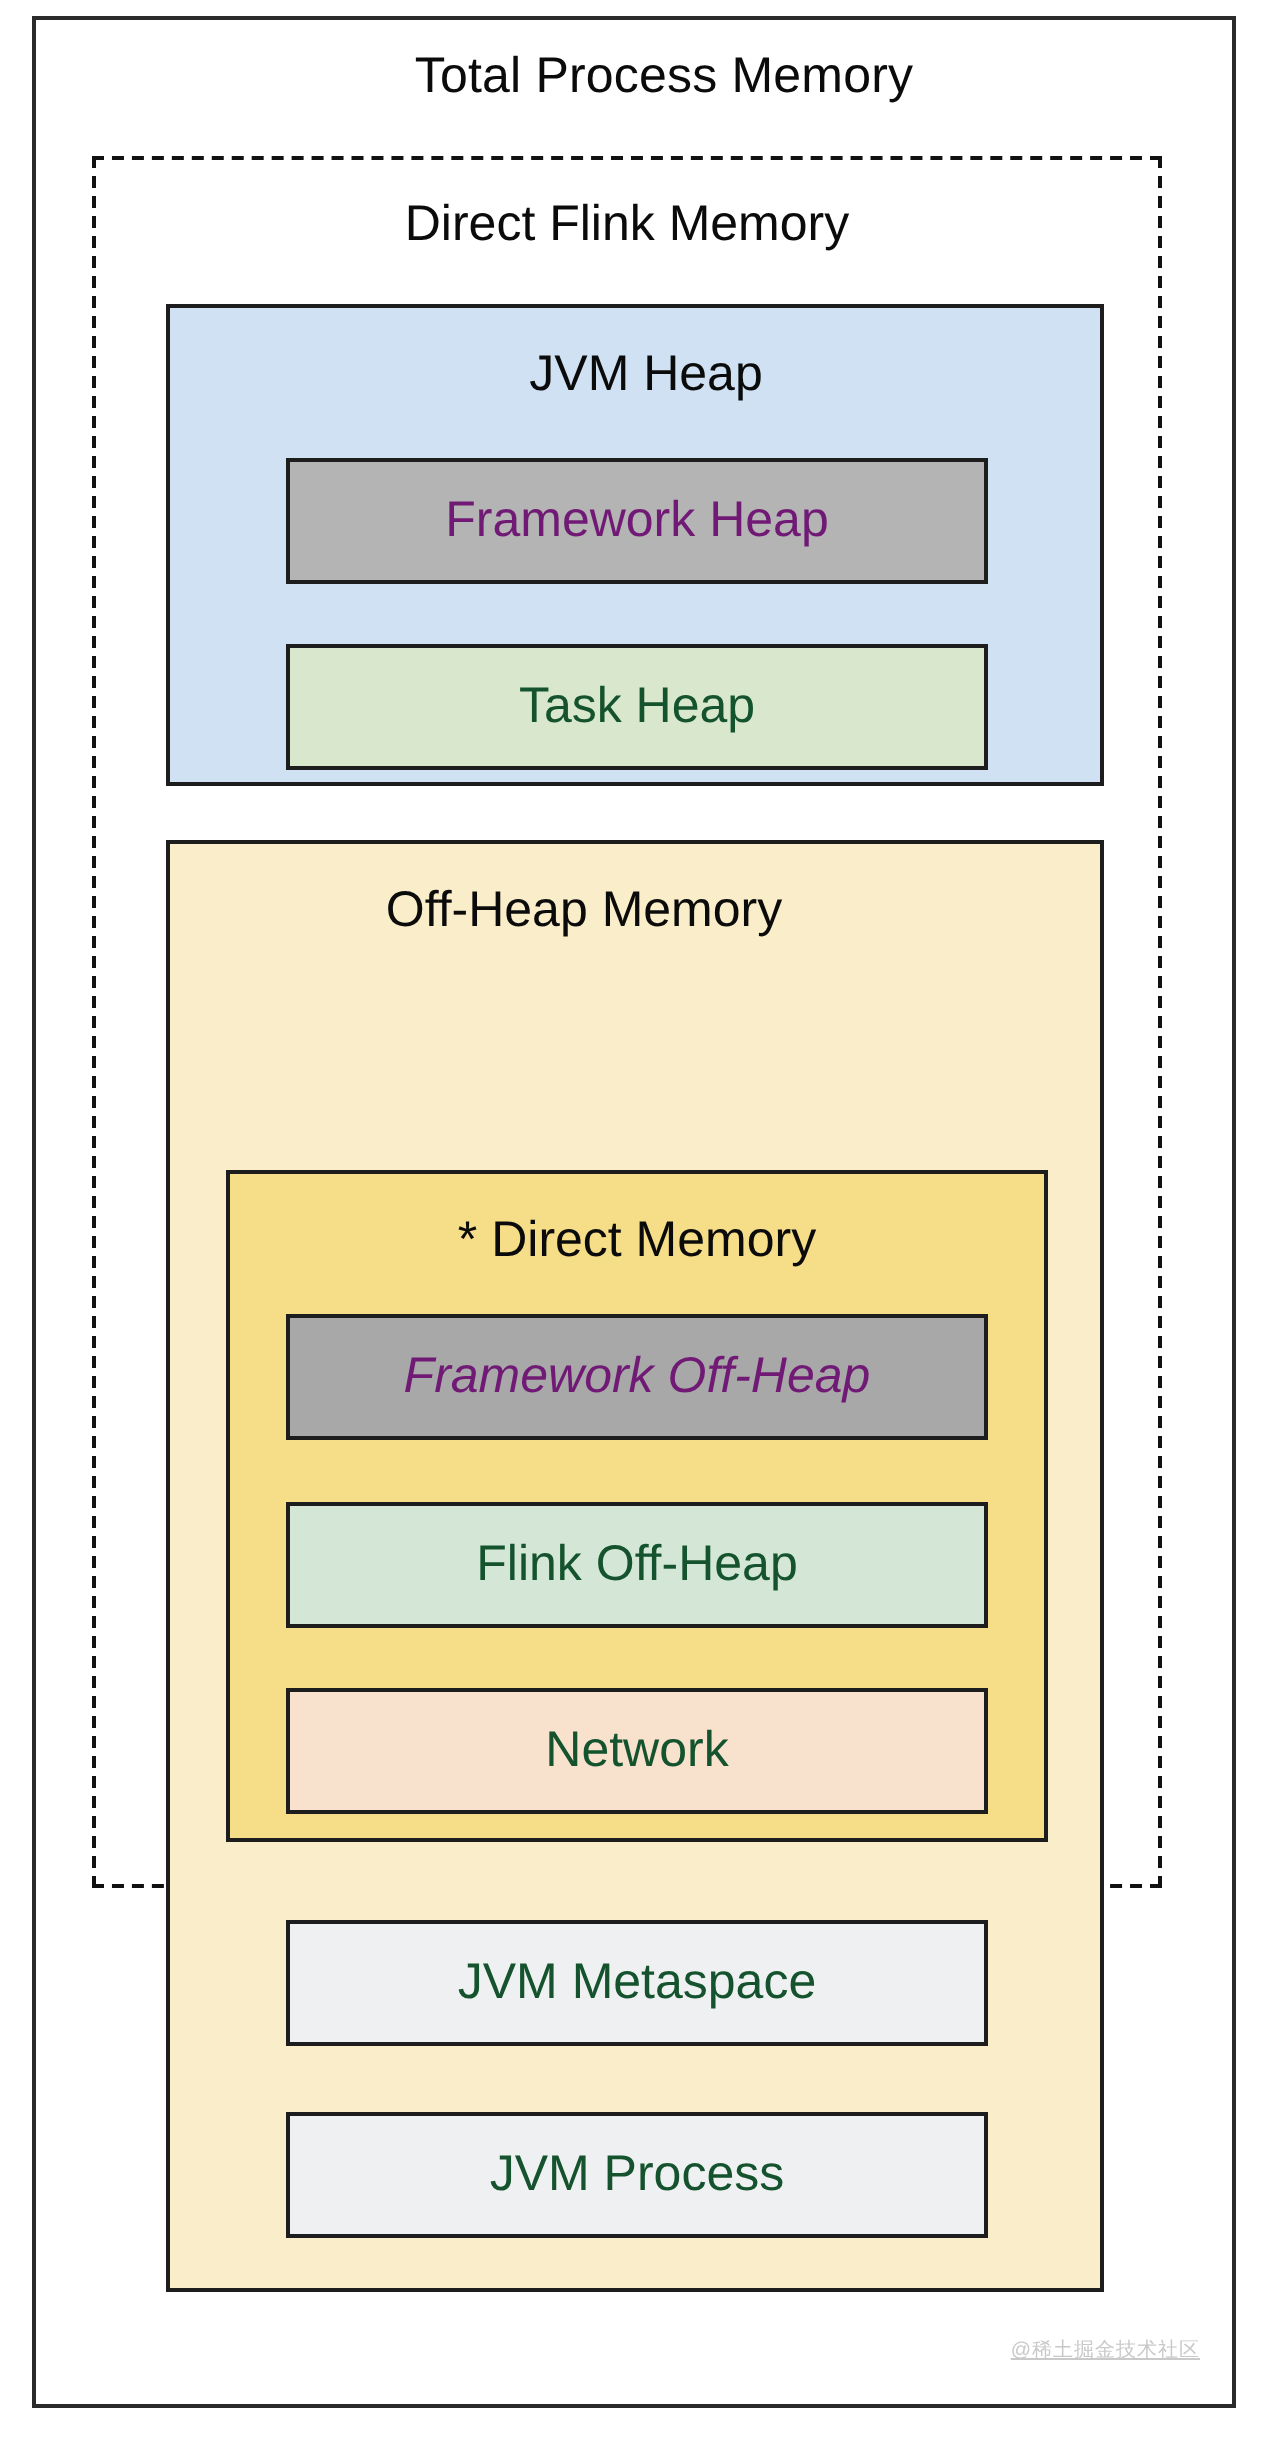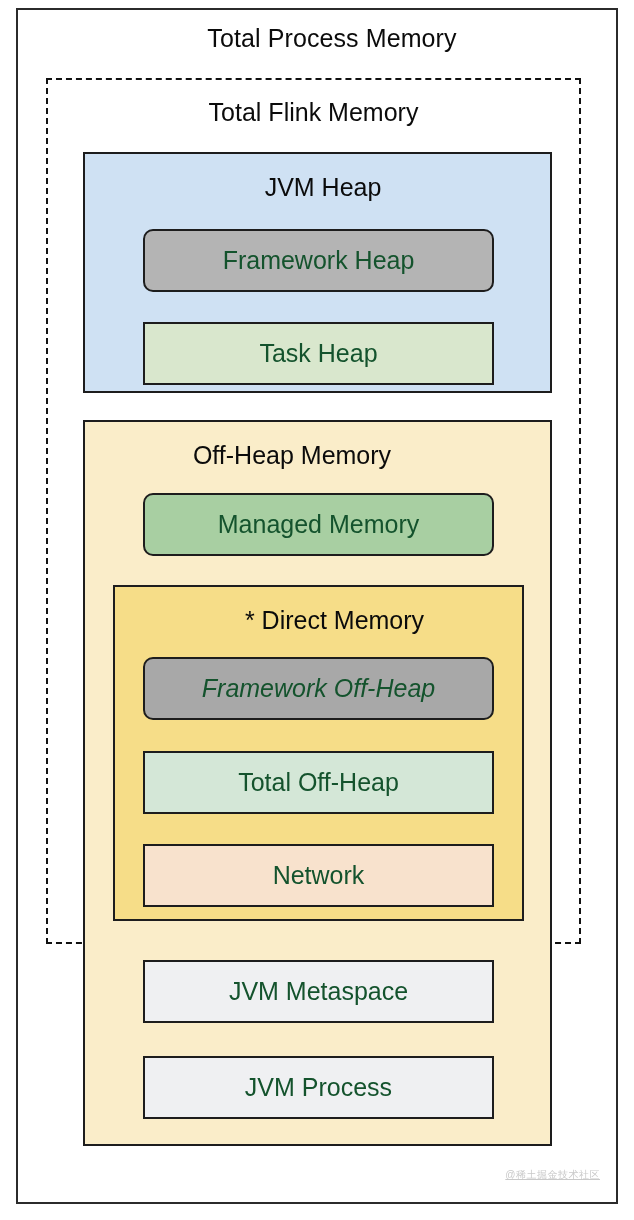--- a/index.html
+++ b/index.html
@@ -120,35 +120,34 @@
     background: #f6dd88;
   }
   .direct-mem-label {
     position: absolute;
     left: 113px;
     top: 606px;
     width: 411px;
     text-align: center;
     font-size: 25px;
     color: #0b0b0b;
-    margin-left: 16px;
   }
 
   
   .leaf {
     left: 143px;
     width: 351px;
     height: 63px;
     border: 2px solid #1d1d1d;
     align-items: center;
     justify-content: center;
     font-size: 25px;
     color: #14532d;
   }
-  .leaf.light-text { color: #14532d; border-radius: 10px; }
+  .leaf.light-text { color: #701a75; }
 
   .fw-heap      { top: 229px; background: #b4b4b4; }
   .task-heap    { top: 322px; background: #d9e7cd; }
   .managed-mem  { top: 493px; background: #a8cfa2; }
   .fw-offheap   { top: 657px; background: #a8a8a8; font-style: italic; }
   .task-offheap { top: 751px; background: #d4e7d7; }
   .network      { top: 844px; background: #f8e2cd; }
   .metaspace    { top: 960px; background: #eff0f2; }
   .overhead     { top: 1056px; background: #eff0f2; }
 
@@ -167,38 +166,37 @@
 <body>
 
 <div id="canvas">
 
   <div class="box outer-frame"></div>
 
   <div class="title-process">Total Process Memory</div>
 
   <div class="box flink-dashed"></div>
 
-  <div class="title-flink">Total Flink Memory</div>
+  <div class="title-flink">Direct Flink Memory</div>
 
   <div class="box jvm-heap"></div>
   <div class="jvm-heap-label">JVM Heap</div>
 
   <div class="box leaf fw-heap light-text">Framework Heap</div>
   <div class="box leaf task-heap">Task Heap</div>
 
   <div class="box offheap"></div>
   <div class="offheap-label">Off-Heap Memory</div>
 
-  <div class="box leaf managed-mem light-text">Managed Memory</div>
 
   <div class="box direct-mem"></div>
   <div class="direct-mem-label">* Direct Memory</div>
 
   <div class="box leaf fw-offheap light-text">Framework Off-Heap</div>
-  <div class="box leaf task-offheap">Total Off-Heap</div>
+  <div class="box leaf task-offheap">Flink Off-Heap</div>
   <div class="box leaf metaspace">JVM Metaspace</div>
 
   <div class="box leaf network">Network</div>
   <div class="box leaf overhead">JVM Process</div>
 
   <div class="watermark">@稀土掘金技术社区</div>
 
 </div>
 
 </body></html>

